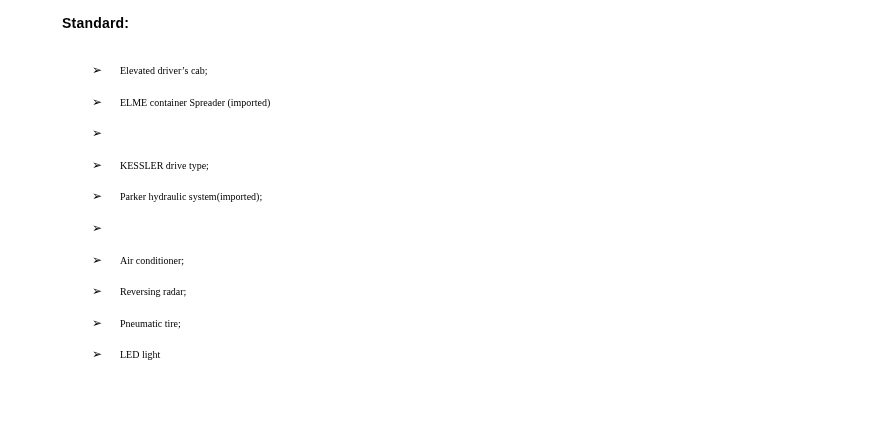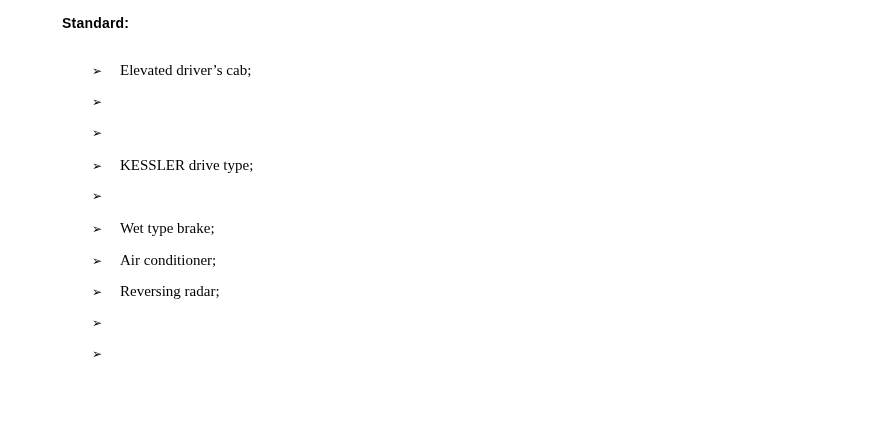--- a/index.html
+++ b/index.html
@@ -41,61 +41,64 @@
   }
   .bullet {
     width: 28px;
     flex: 0 0 28px;
     font-family: "DejaVu Sans", sans-serif;
     font-size: 12px;
     color: #000000;
   }
   .item-text {
     font-family: "Liberation Serif", "DejaVu Serif", serif;
-    font-size: 15px;
+    font-size: 10px;
     color: #000000;
     white-space: nowrap;
   }
 </style>
 </head>
 <body>
 
 <div class="page">
   <div class="doc-heading">Standard:</div>
 
   <div class="bullet-list">
     <div class="list-row">
       <span class="bullet">➢</span>
       <span class="item-text">Elevated driver’s cab;</span>
     </div>
     <div class="list-row">
       <span class="bullet">➢</span>
+      <span class="item-text">ELME container Spreader (imported)</span>
     </div>
     <div class="list-row">
       <span class="bullet">➢</span>
     </div>
     <div class="list-row">
       <span class="bullet">➢</span>
       <span class="item-text">KESSLER drive type;</span>
     </div>
     <div class="list-row">
       <span class="bullet">➢</span>
+      <span class="item-text">Parker hydraulic system(imported);</span>
     </div>
     <div class="list-row">
       <span class="bullet">➢</span>
-      <span class="item-text">Wet type brake;</span>
     </div>
     <div class="list-row">
       <span class="bullet">➢</span>
       <span class="item-text">Air conditioner;</span>
     </div>
     <div class="list-row">
       <span class="bullet">➢</span>
       <span class="item-text">Reversing radar;</span>
     </div>
     <div class="list-row">
       <span class="bullet">➢</span>
+      <span class="item-text">Pneumatic tire;</span>
     </div>
     <div class="list-row">
       <span class="bullet">➢</span>
+      <span class="item-text">LED light</span>
     </div>
   </div>
 </div>
 
 </body></html>

